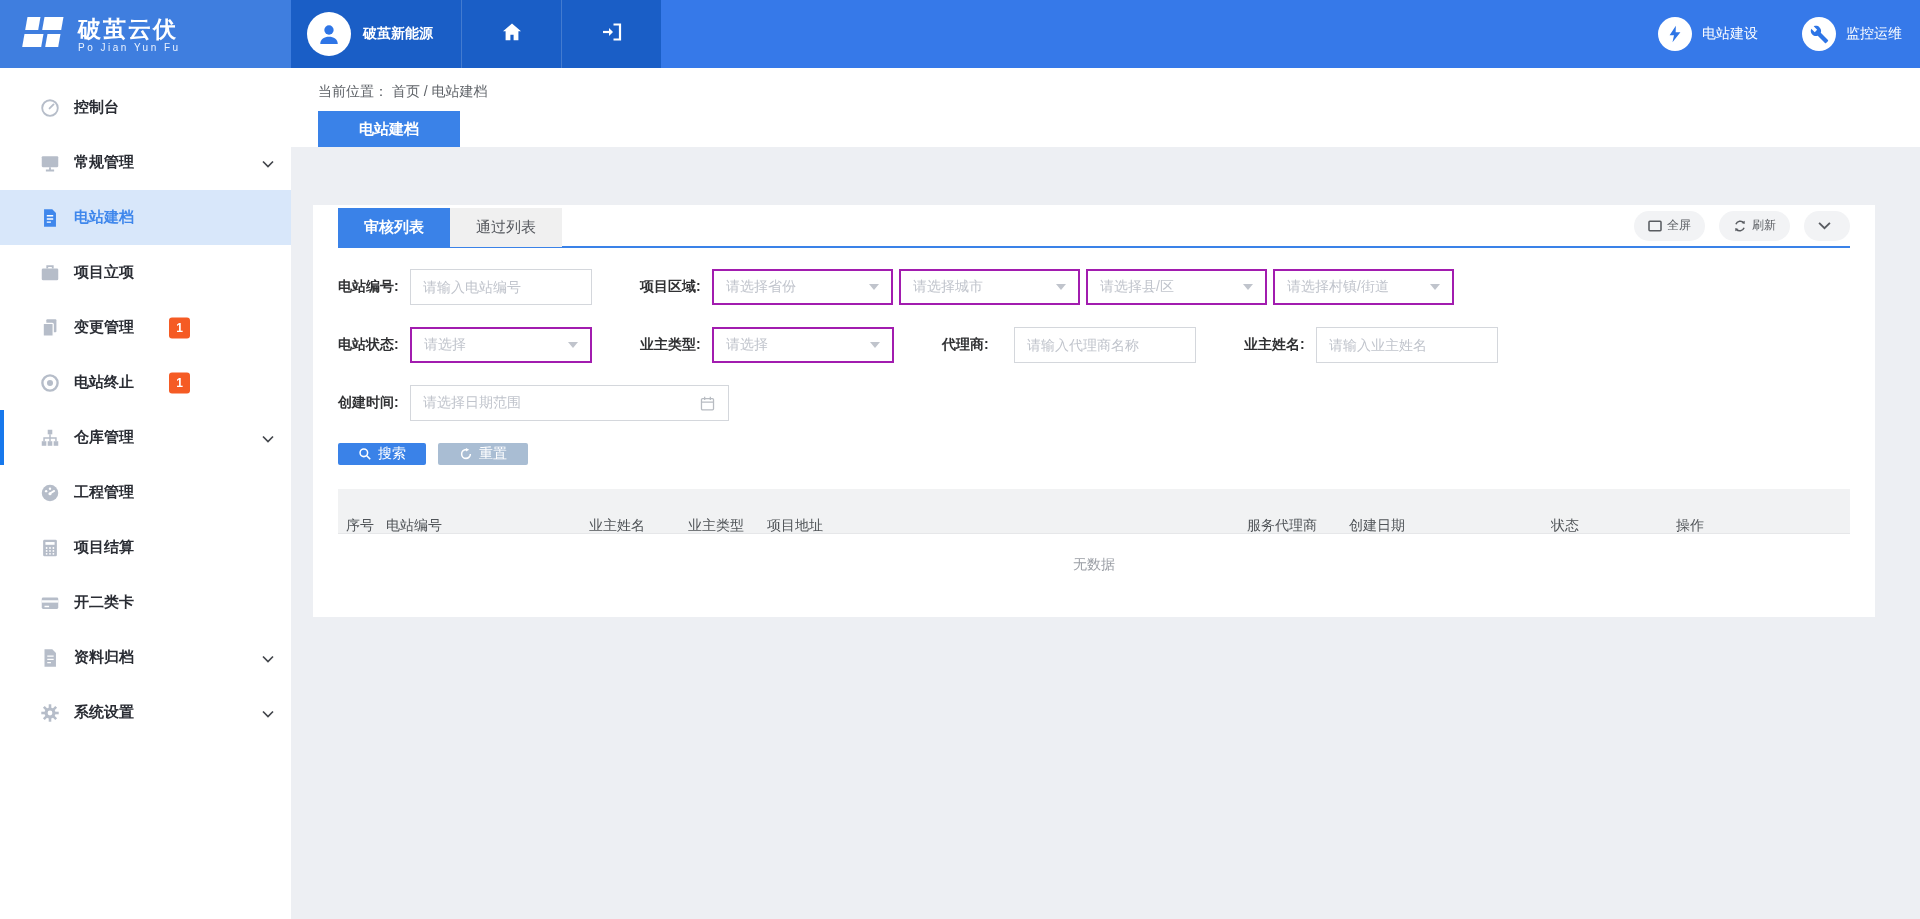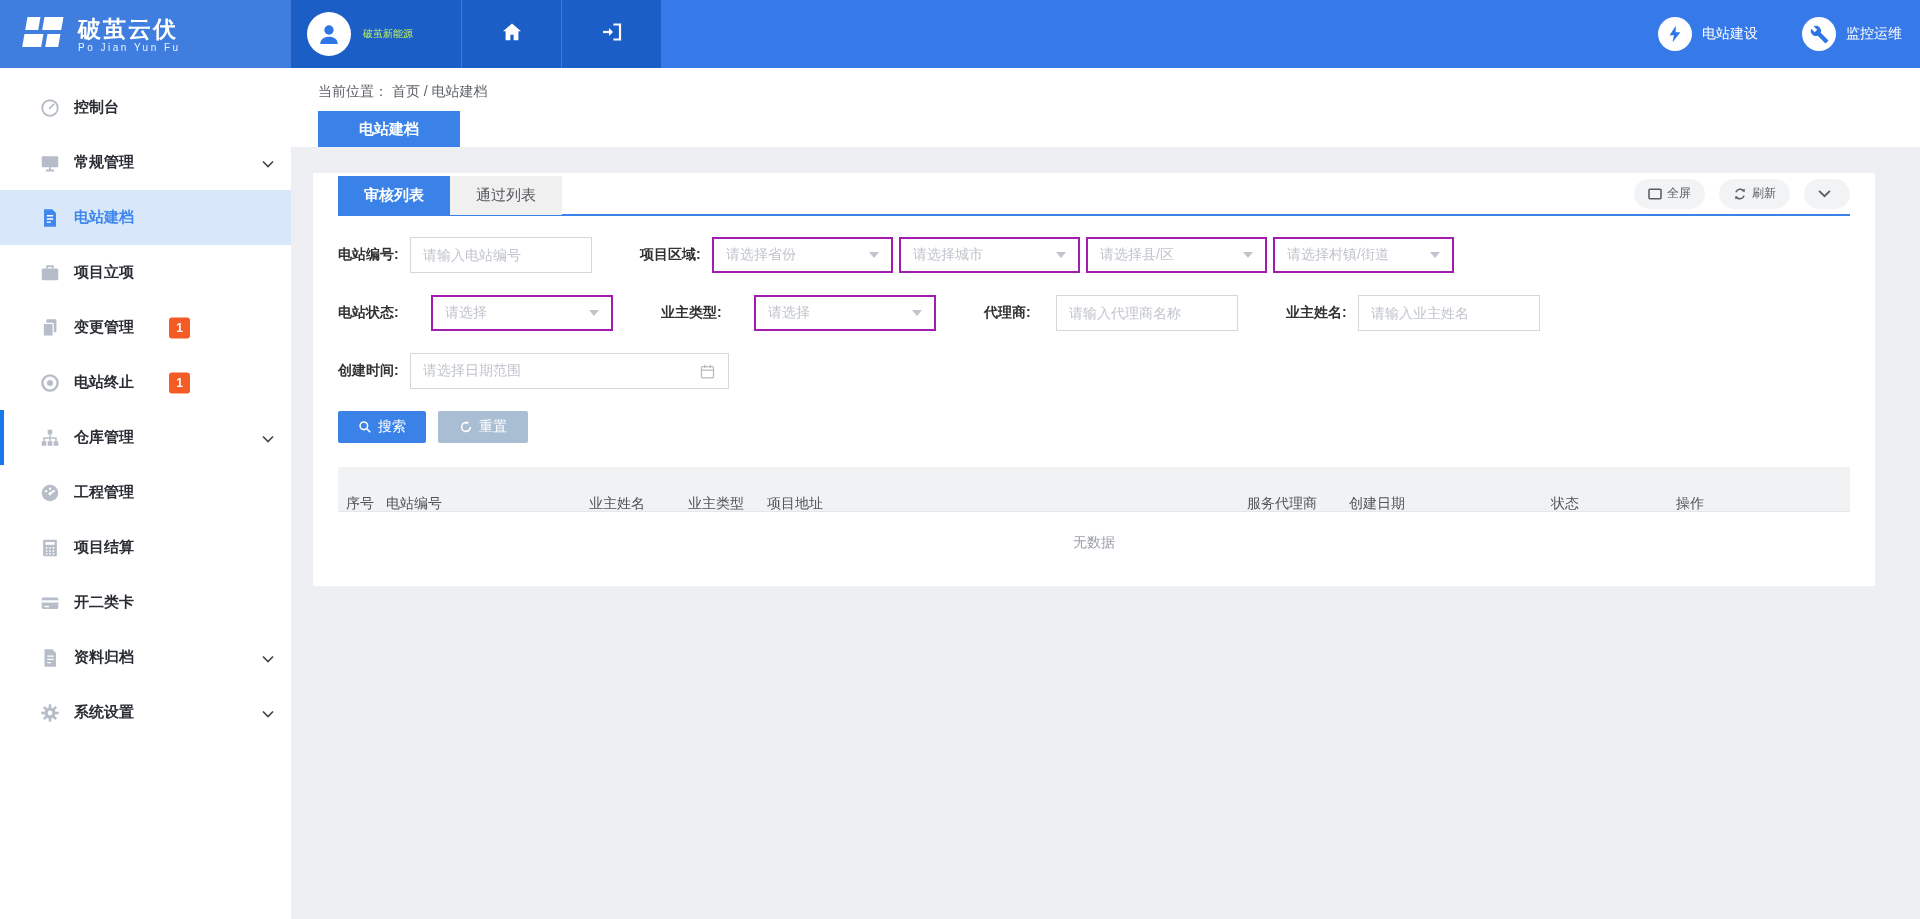--- a/index.html
+++ b/index.html
@@ -8,31 +8,31 @@
 
   
   .header { display:flex; height:68px; width:1920px; }
   .logo-area { width:291px; background:#3f7edf; display:flex; align-items:center; padding-left:18px; }
   .logo-mark { margin-right:12px; }
   .logo-text .cn { color:#fff; font-size:23px; font-weight:bold; letter-spacing:2px; line-height:26px; }
   .logo-text .en { color:#eaf2ff; font-size:10px; letter-spacing:2.5px; }
   .header-dark { width:370px; background:#1a5ec6; display:flex; }
   .user-cell { display:flex; align-items:center; padding:0 16px; width:170px; }
   .avatar { width:44px; height:44px; border-radius:50%; background:#fff; display:flex; align-items:center; justify-content:center; margin-right:12px; flex:none; }
-  .user-name { color:#bef264; font-size:10px; white-space:nowrap; }
+  .user-name { color:#ffffff; font-size:14px; white-space:nowrap;font-weight:bold; }
   .hcell { width:100px; display:flex; align-items:center; justify-content:center; border-left:1px solid rgba(255,255,255,.18); cursor:pointer; }
   .header-rest { flex:1; background:#3679e9; display:flex; align-items:center; justify-content:flex-end; padding-right:18px; }
   .hnav { display:flex; align-items:center; margin-left:44px; cursor:pointer; }
   .hnav .circle { width:34px; height:34px; background:#fff; border-radius:50%; display:flex; align-items:center; justify-content:center; margin-right:10px; }
   .hnav .hnav-label { color:#fff; font-size:14px; }
 
   
   .body-row { display:flex; height:851px; }
   .sidebar { width:291px; background:#fff; padding-top:12px; flex:none; }
-  .main { flex:1; display:flex; flex-direction:column; }
+  .main { flex:1; display:flex; flex-direction:column;gap:32px; }
 
   
   .side-item { position:relative; height:55px; display:flex; align-items:center; padding-left:38px; cursor:pointer; color:#b6bdc9;text-align:right; }
   .side-item .s-label { color:#2a2d34; font-size:15px; font-weight:600; margin-left:12px; }
   .side-item.active { background:#d8e7fa; color:#3f87ec; }
   .side-item.active .s-label { color:#3f87ec; }
   .side-item .s-icon { width:24px; height:24px; display:flex; align-items:center; justify-content:center; }
   .side-item .indicator { position:absolute; left:0; top:0; width:4px; height:100%; background:#1778ec; }
   .badge { position:absolute; left:169px; top:50%; transform:translateY(-50%); min-width:21px; height:21px; background:#f55b24; color:#fff; font-size:12px; font-weight:bold; border-radius:3px; display:flex; align-items:center; justify-content:center; padding:0 4px; }
   .side-chevron { position:absolute; right:17px; top:50%; transform:translateY(-50%); }
@@ -56,27 +56,27 @@
   
   .filters { padding-top:21px; }
   .f-row { display:flex; align-items:center; margin-bottom:22px; }
   .f-group { display:flex; align-items:center; margin-left:48px; }
   .f-group:first-child { margin-left:0; }
   .f-label { width:72px; font-size:14px; font-weight:600; color:#303133; white-space:nowrap; }
   .f-input { width:182px; height:36px; border:1px solid #d4d7dc; background:#fff; padding:0 12px; font-size:14px; color:#333; font-family:inherit; outline:none; }
   .f-input::placeholder { color:#c0c4cc; }
   .select { width:181px; height:36px; border:2px solid #a21caf; background:#fff; display:flex; align-items:center; justify-content:space-between; padding:16px 12px; margin-right:6px; cursor:pointer; }
   .select .sel-text { font-size:14px; color:#c0c4cc; }
-  .select.w182 { width:182px; margin-right:0;margin-left:21px; }
+  .select.w182 { width:182px; margin-right:0; }
   .date-box { width:319px; height:36px; border:1px solid #d4d7dc; background:#fff; display:flex; align-items:center; justify-content:space-between; padding:0 12px; cursor:text; }
   .date-box .sel-text { font-size:14px; color:#c0c4cc; }
 
   
   .btn-row { display:flex; align-items:center; margin-bottom:24px; }
-  .btn { height:32px; border:none; border-radius:2px; color:#fff; font-size:14px; font-family:inherit; display:flex; align-items:center; justify-content:center; cursor:pointer; padding:0 18px; }
+  .btn { height:22px; border:none; border-radius:2px; color:#fff; font-size:14px; font-family:inherit; display:flex; align-items:center; justify-content:center; cursor:pointer; padding:0 18px; }
   .btn svg { margin-right:6px; }
   .btn-search { background:#3a82e8; width:88px; }
   .btn-reset { background:#a9bdd3; width:90px; margin-left:12px; }
 
   
   .thead { display:flex; align-items:center; height:45px; background:#f1f2f3; border-bottom:1px solid #e6e7e9; padding-left:8px; font-size:14px; color:#4f5357; }
   .th { white-space:nowrap; overflow:hidden;margin-top:30px; }
   .th-1{width:40px}.th-2{width:203px}.th-3{width:99px}.th-4{width:79px}.th-5{width:480px}.th-6{width:102px}.th-7{width:202px}.th-8{width:125px}.th-9{flex:1}
   .empty { height:74px; display:flex; justify-content:center; padding-top:22px; font-size:14px; color:#9a9ea5; }
 </style>

